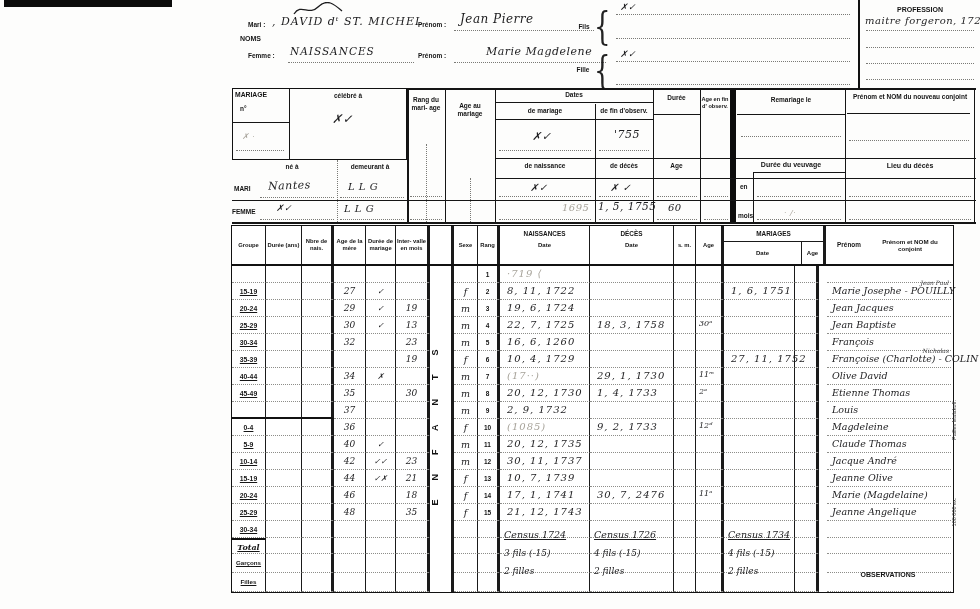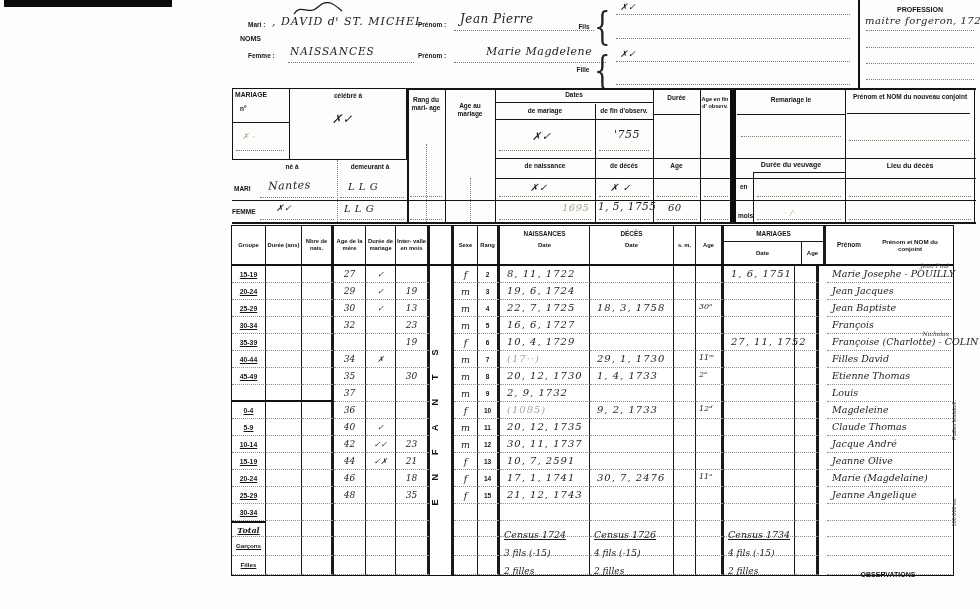--- a/index.html
+++ b/index.html
@@ -224,20 +224,38 @@
         <div style="flex:1;display:flex;align-items:center;justify-content:center;font-size:6px;">Age</div>
       </div>
     </div>
     <div class="hc c16" style="gap:4px;">
       <span style="width:40px;font-size:6.4px;">Prénom</span>
       <span style="width:74px;font-size:6.2px;">Prénom et NOM du conjoint</span>
     </div>
   </div>
   <div id="mt-body">
       <div class="mt-row">
+        <div class="cell c1"></div>
+        <div class="cell c2"></div>
+        <div class="cell c3 thickr"></div>
+        <div class="cell c4 hws"></div>
+        <div class="cell c5 hwm"></div>
+        <div class="cell c6 thickr hws"></div>
+        <div class="cell c7 thickr"></div>
+        <div class="cell c8 hws sx"></div>
+        <div class="cell c9 thickr rg">1</div>
+        <div class="cell c10 hwd pencil">·719 ⟨</div>
+        <div class="cell c11 hwd"></div>
+        <div class="cell c12"></div>
+        <div class="cell c13 thickr hwa"></div>
+        <div class="cell c14 hwd"></div>
+        <div class="cell c15 thickr"></div>
+        <div class="cell c16 hwn"><span></span></div>
+      </div>
+      <div class="mt-row">
         <div class="cell c1">15-19</div>
         <div class="cell c2"></div>
         <div class="cell c3 thickr"></div>
         <div class="cell c4 hws">27</div>
         <div class="cell c5 hwm">✓</div>
         <div class="cell c6 thickr hws"></div>
         <div class="cell c7 thickr"></div>
         <div class="cell c8 hws sx">f</div>
         <div class="cell c9 thickr rg">2</div>
         <div class="cell c10 hwd">8, 11, 1722</div>
@@ -287,21 +305,21 @@
       <div class="mt-row">
         <div class="cell c1">30-34</div>
         <div class="cell c2"></div>
         <div class="cell c3 thickr"></div>
         <div class="cell c4 hws">32</div>
         <div class="cell c5 hwm"></div>
         <div class="cell c6 thickr hws">23</div>
         <div class="cell c7 thickr"></div>
         <div class="cell c8 hws sx">m</div>
         <div class="cell c9 thickr rg">5</div>
-        <div class="cell c10 hwd">16, 6, 1727</div>
+        <div class="cell c10 hwd">16, 6, 1260</div>
         <div class="cell c11 hwd"></div>
         <div class="cell c12"></div>
         <div class="cell c13 thickr hwa"></div>
         <div class="cell c14 hwd"></div>
         <div class="cell c15 thickr"></div>
         <div class="cell c16 hwn"><span>François</span></div>
       </div>
       <div class="mt-row">
         <div class="cell c1">35-39</div>
         <div class="cell c2"></div>
@@ -329,21 +347,21 @@
         <div class="cell c6 thickr hws"></div>
         <div class="cell c7 thickr"></div>
         <div class="cell c8 hws sx">m</div>
         <div class="cell c9 thickr rg">7</div>
         <div class="cell c10 hwd pencil">(17··)</div>
         <div class="cell c11 hwd">29, 1, 1730</div>
         <div class="cell c12"></div>
         <div class="cell c13 thickr hwa">11ᵐ</div>
         <div class="cell c14 hwd"></div>
         <div class="cell c15 thickr"></div>
-        <div class="cell c16 hwn"><span>Filles David</span></div>
+        <div class="cell c16 hwn"><span>Olive David</span></div>
       </div>
       <div class="mt-row">
         <div class="cell c1">45-49</div>
         <div class="cell c2"></div>
         <div class="cell c3 thickr"></div>
         <div class="cell c4 hws">35</div>
         <div class="cell c5 hwm"></div>
         <div class="cell c6 thickr hws">30</div>
         <div class="cell c7 thickr"></div>
         <div class="cell c8 hws sx">m</div>
@@ -431,21 +449,21 @@
       <div class="mt-row">
         <div class="cell c1">15-19</div>
         <div class="cell c2"></div>
         <div class="cell c3 thickr"></div>
         <div class="cell c4 hws">44</div>
         <div class="cell c5 hwm">✓✗</div>
         <div class="cell c6 thickr hws">21</div>
         <div class="cell c7 thickr"></div>
         <div class="cell c8 hws sx">f</div>
         <div class="cell c9 thickr rg">13</div>
-        <div class="cell c10 hwd">10, 7, 2591</div>
+        <div class="cell c10 hwd">10, 7, 1739</div>
         <div class="cell c11 hwd"></div>
         <div class="cell c12"></div>
         <div class="cell c13 thickr hwa"></div>
         <div class="cell c14 hwd"></div>
         <div class="cell c15 thickr"></div>
         <div class="cell c16 hwn"><span>Jeanne Olive</span></div>
       </div>
       <div class="mt-row">
         <div class="cell c1">20-24</div>
         <div class="cell c2"></div>

